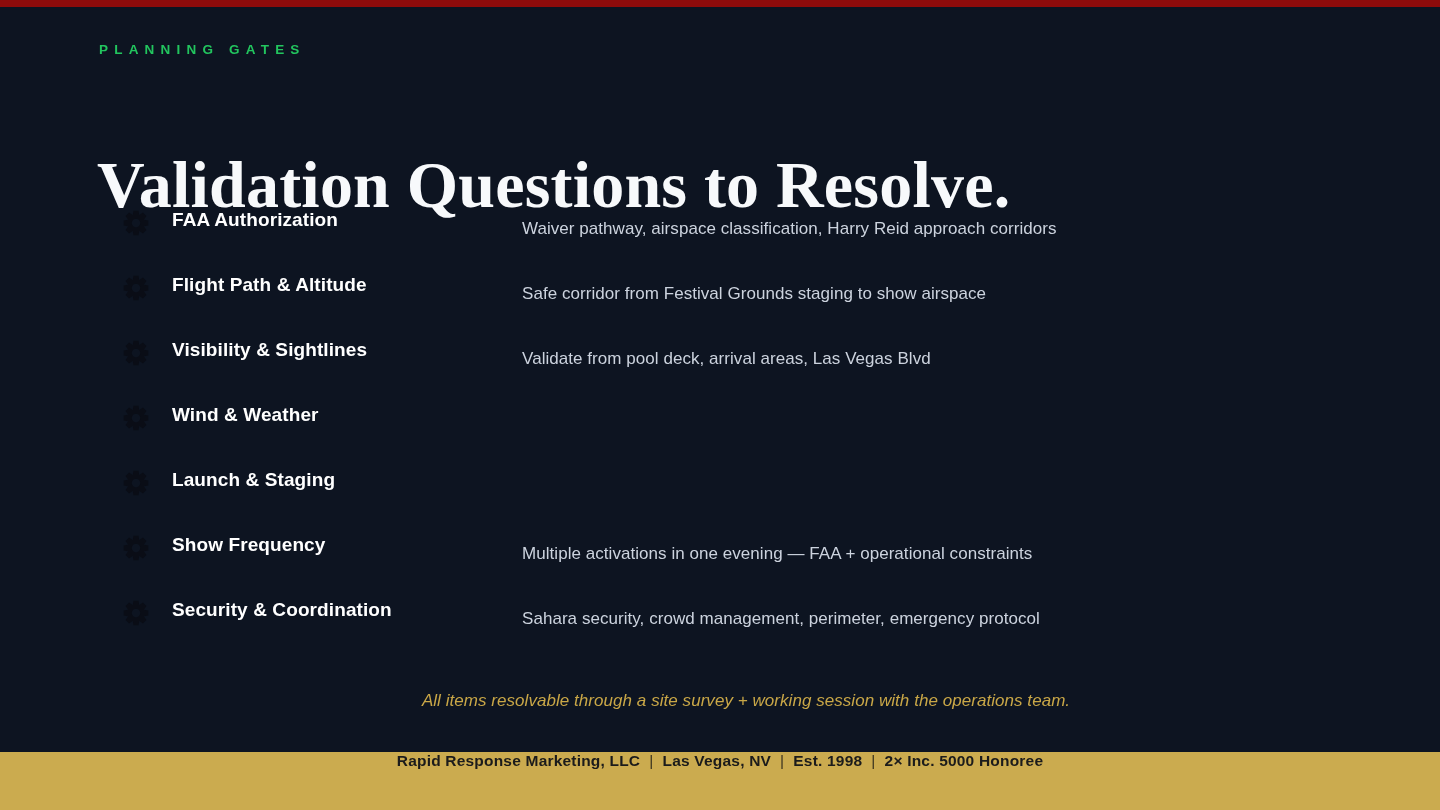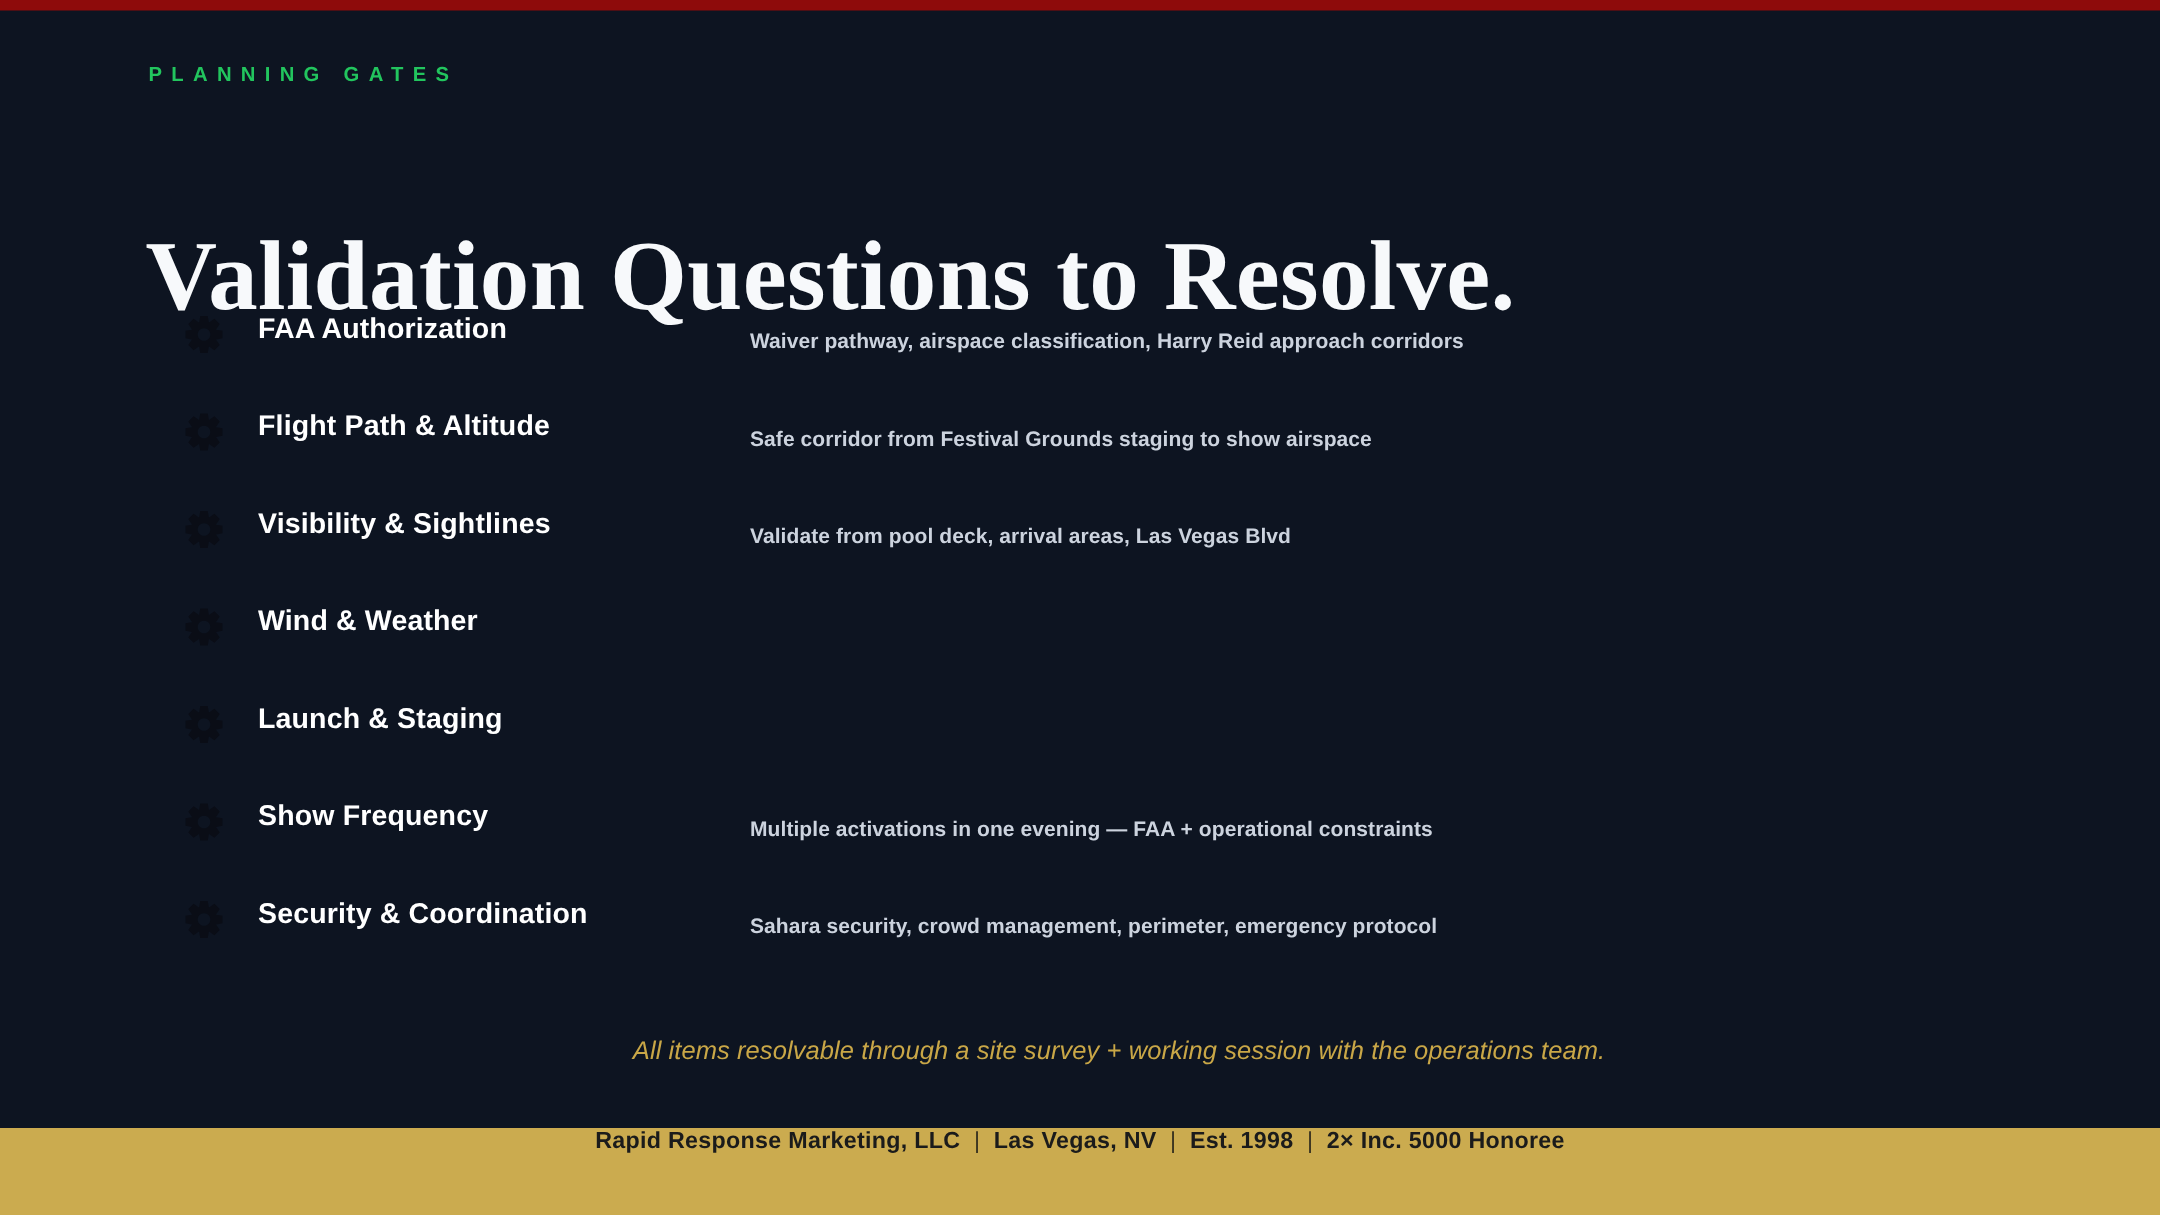--- a/index.html
+++ b/index.html
@@ -87,24 +87,24 @@
     left: 172px;
     top: 8px;
     font-size: 19px;
     font-weight: 700;
     color: #ffffff;
     letter-spacing: 0.1px;
     white-space: nowrap;
   }
   .row-desc {
     position: absolute;
-    left: 500px;
+    left: 522px;
     top: 18px;
-    font-size: 14px;
-    font-weight: 700;
+    font-size: 17px;
+    font-weight: 400;
     color: #ccd3de;
     letter-spacing: 0.05px;
     white-space: nowrap;
   }
 
   
   .footnote {
     position: absolute;
     left: 0;
     top: 684px;

